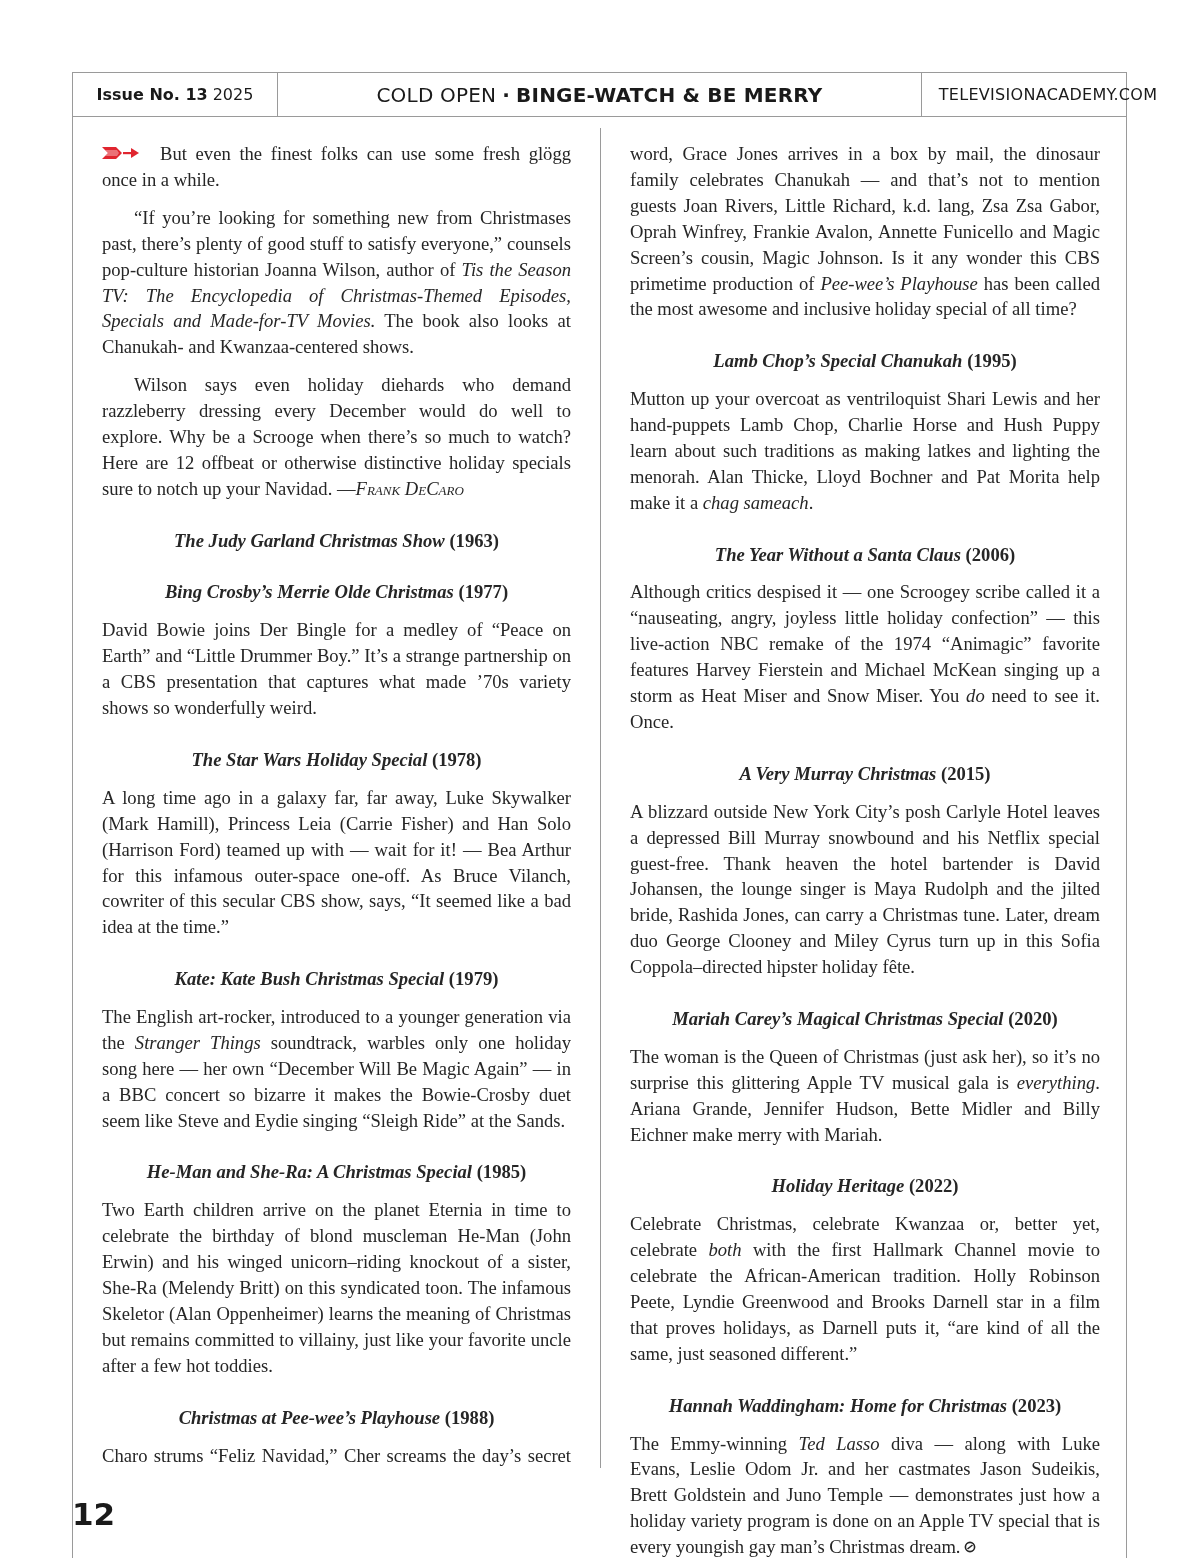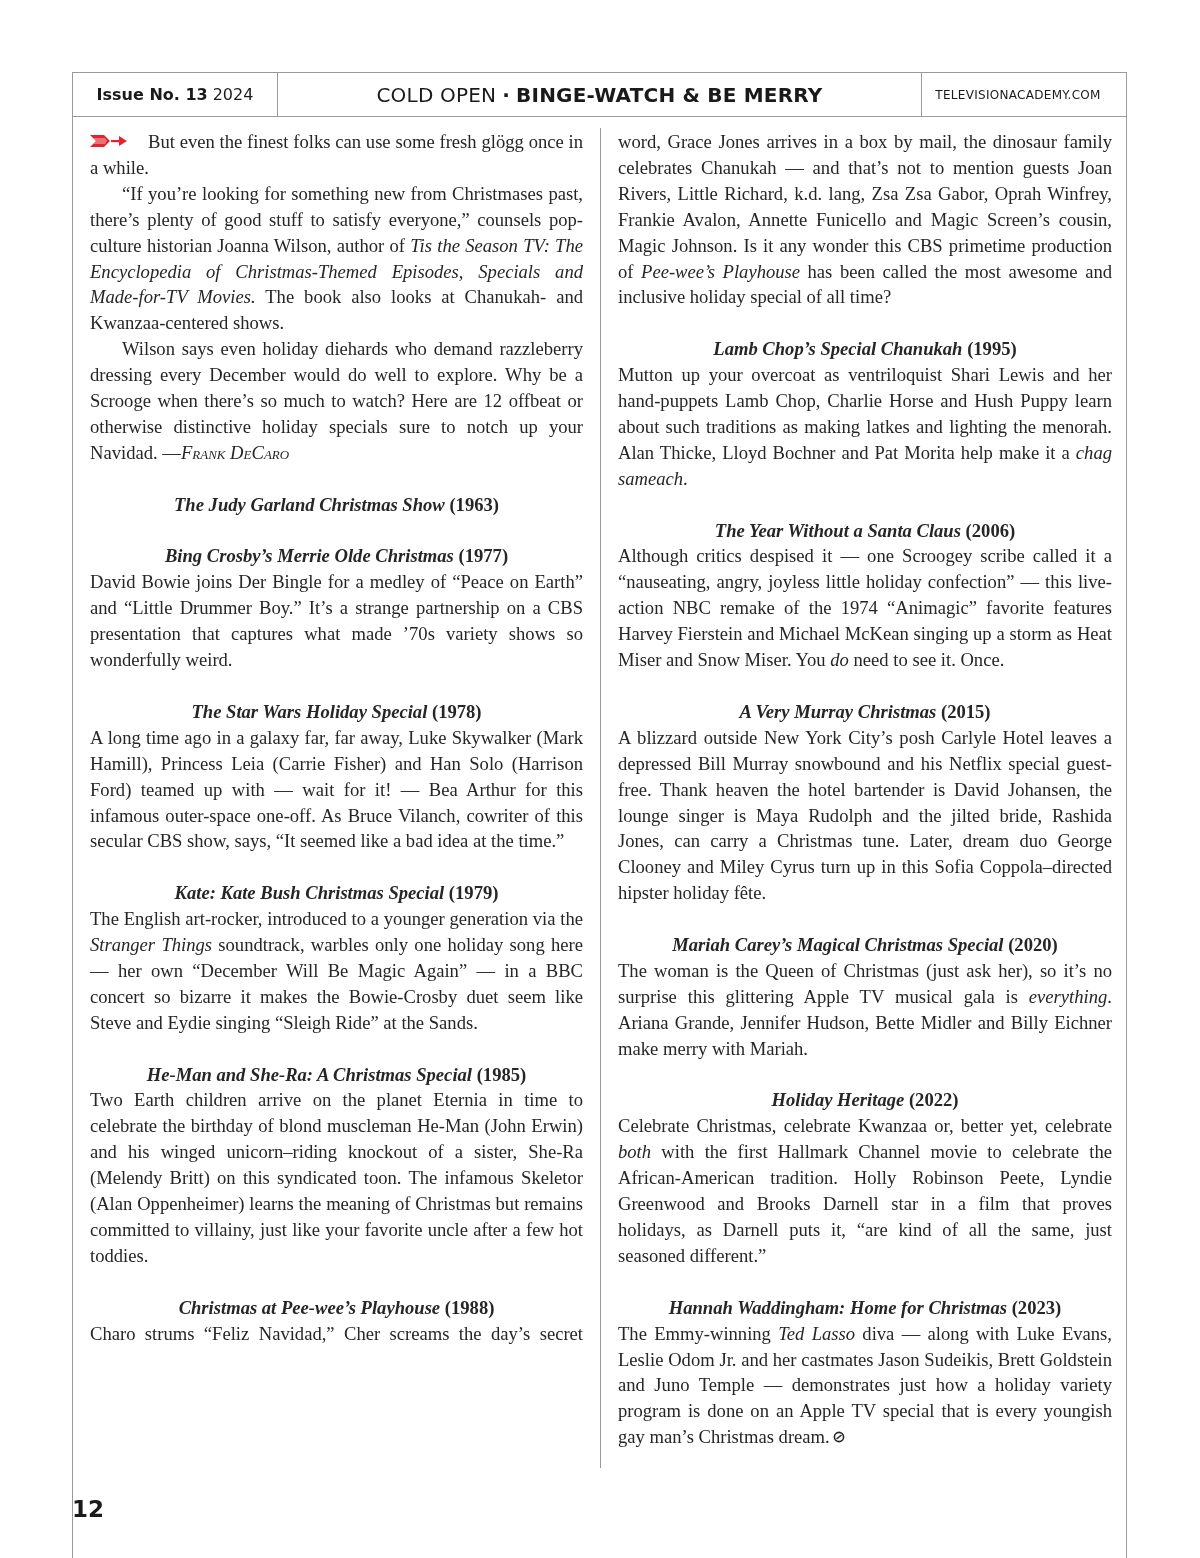--- a/index.html
+++ b/index.html
@@ -9,56 +9,56 @@
     border: 1.5px solid #9a9a9a; box-sizing: border-box;
   }
   .header {
     position: absolute; left: 0; top: 0; width: 100%; height: 44px;
     border-bottom: 1.5px solid #9a9a9a; box-sizing: border-box;
     font-family: "DejaVu Sans", sans-serif; color: #1a1a1a;
   }
   .hcell { position: absolute; top: 0; height: 43px; display: flex; align-items: center; justify-content: center; box-sizing: border-box; }
   .hcell.issue { left: 0; width: 205px; border-right: 1.5px solid #9a9a9a; font-size: 16px; }
   .hcell.title { left: 205px; width: 644px; border-right: 1.5px solid #9a9a9a; font-size: 20px; letter-spacing: 0.2px; }
-  .hcell.site { left: 843px; width: 204px; font-size: 12px; letter-spacing: 0.3px; }
+  .hcell.site { left: 873px; width: 204px; font-size: 16px; letter-spacing: 0.3px; }
   .issue b { font-weight: bold; margin-right: 5px; }
   .title .sep { margin: 0 6px; font-weight: bold; }
   .title b { font-weight: bold; }
 
   .col {
     position: absolute; top: 129px;
     font-family: "Liberation Serif", "DejaVu Serif", serif;
     font-size: 18.6px; line-height: 25.9px; color: #262626;
     text-align: justify;
   }
   .col.left { left: 90px; width: 493px; }
   .col.right { left: 618px; width: 494px; }
-  .col p { margin: 0; }
+  .col p { margin: 12px; }
   .indent { text-indent: 32px; }
   .entry { margin-top: 25.9px; }
   .entry-title { text-align: center; }
   .entry-title .name { font-weight: bold; font-style: italic; }
   .entry-title .year { font-weight: bold; }
   .smallcaps { font-variant: small-caps; font-style: italic; }
   .divider { position: absolute; left: 600px; top: 128px; width: 1.2px; height: 1340px; background: #9a9a9a; }
   .arrow-icon { display: inline-block; width: 38px; height: 16px; vertical-align: -1px; margin-right: 20px; }
   .end-mark { display: inline-block; width: 12px; height: 12px; vertical-align: 0px; margin-left: 3px; }
   .page-number {
     position: absolute; left: 72px; top: 1496px;
-    font-family: "DejaVu Sans", sans-serif; font-weight: bold; font-size: 23px; color: #1a1a1a;
+    font-family: "DejaVu Sans", sans-serif; font-weight: bold; font-size: 31px; color: #1a1a1a;
   }
 </style>
 </head>
 <body>
 
 <div class="frame">
   <div class="header">
     <div class="hcell issue">
       <b>Issue No. 13</b>
-      <span>2024</span>
+      <span>2025</span>
     </div>
     <div class="hcell title">
       <span>COLD OPEN</span>
       <span class="sep">·</span>
       <b>BINGE-WATCH &amp; BE MERRY</b>
     </div>
     <div class="hcell site">TELEVISIONACADEMY.COM</div>
   </div>
 </div>
 

